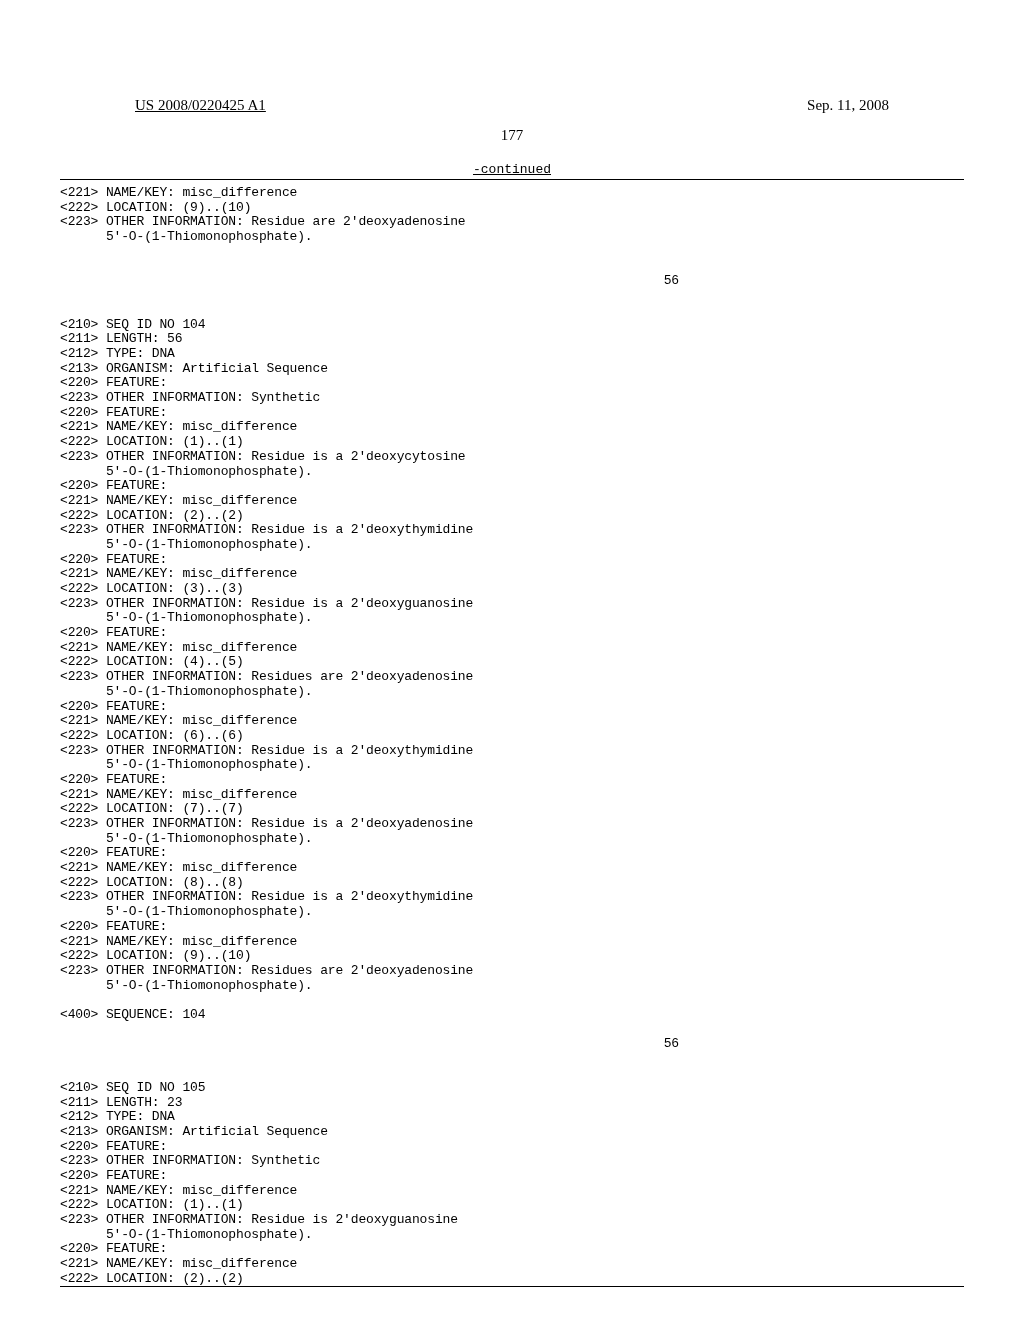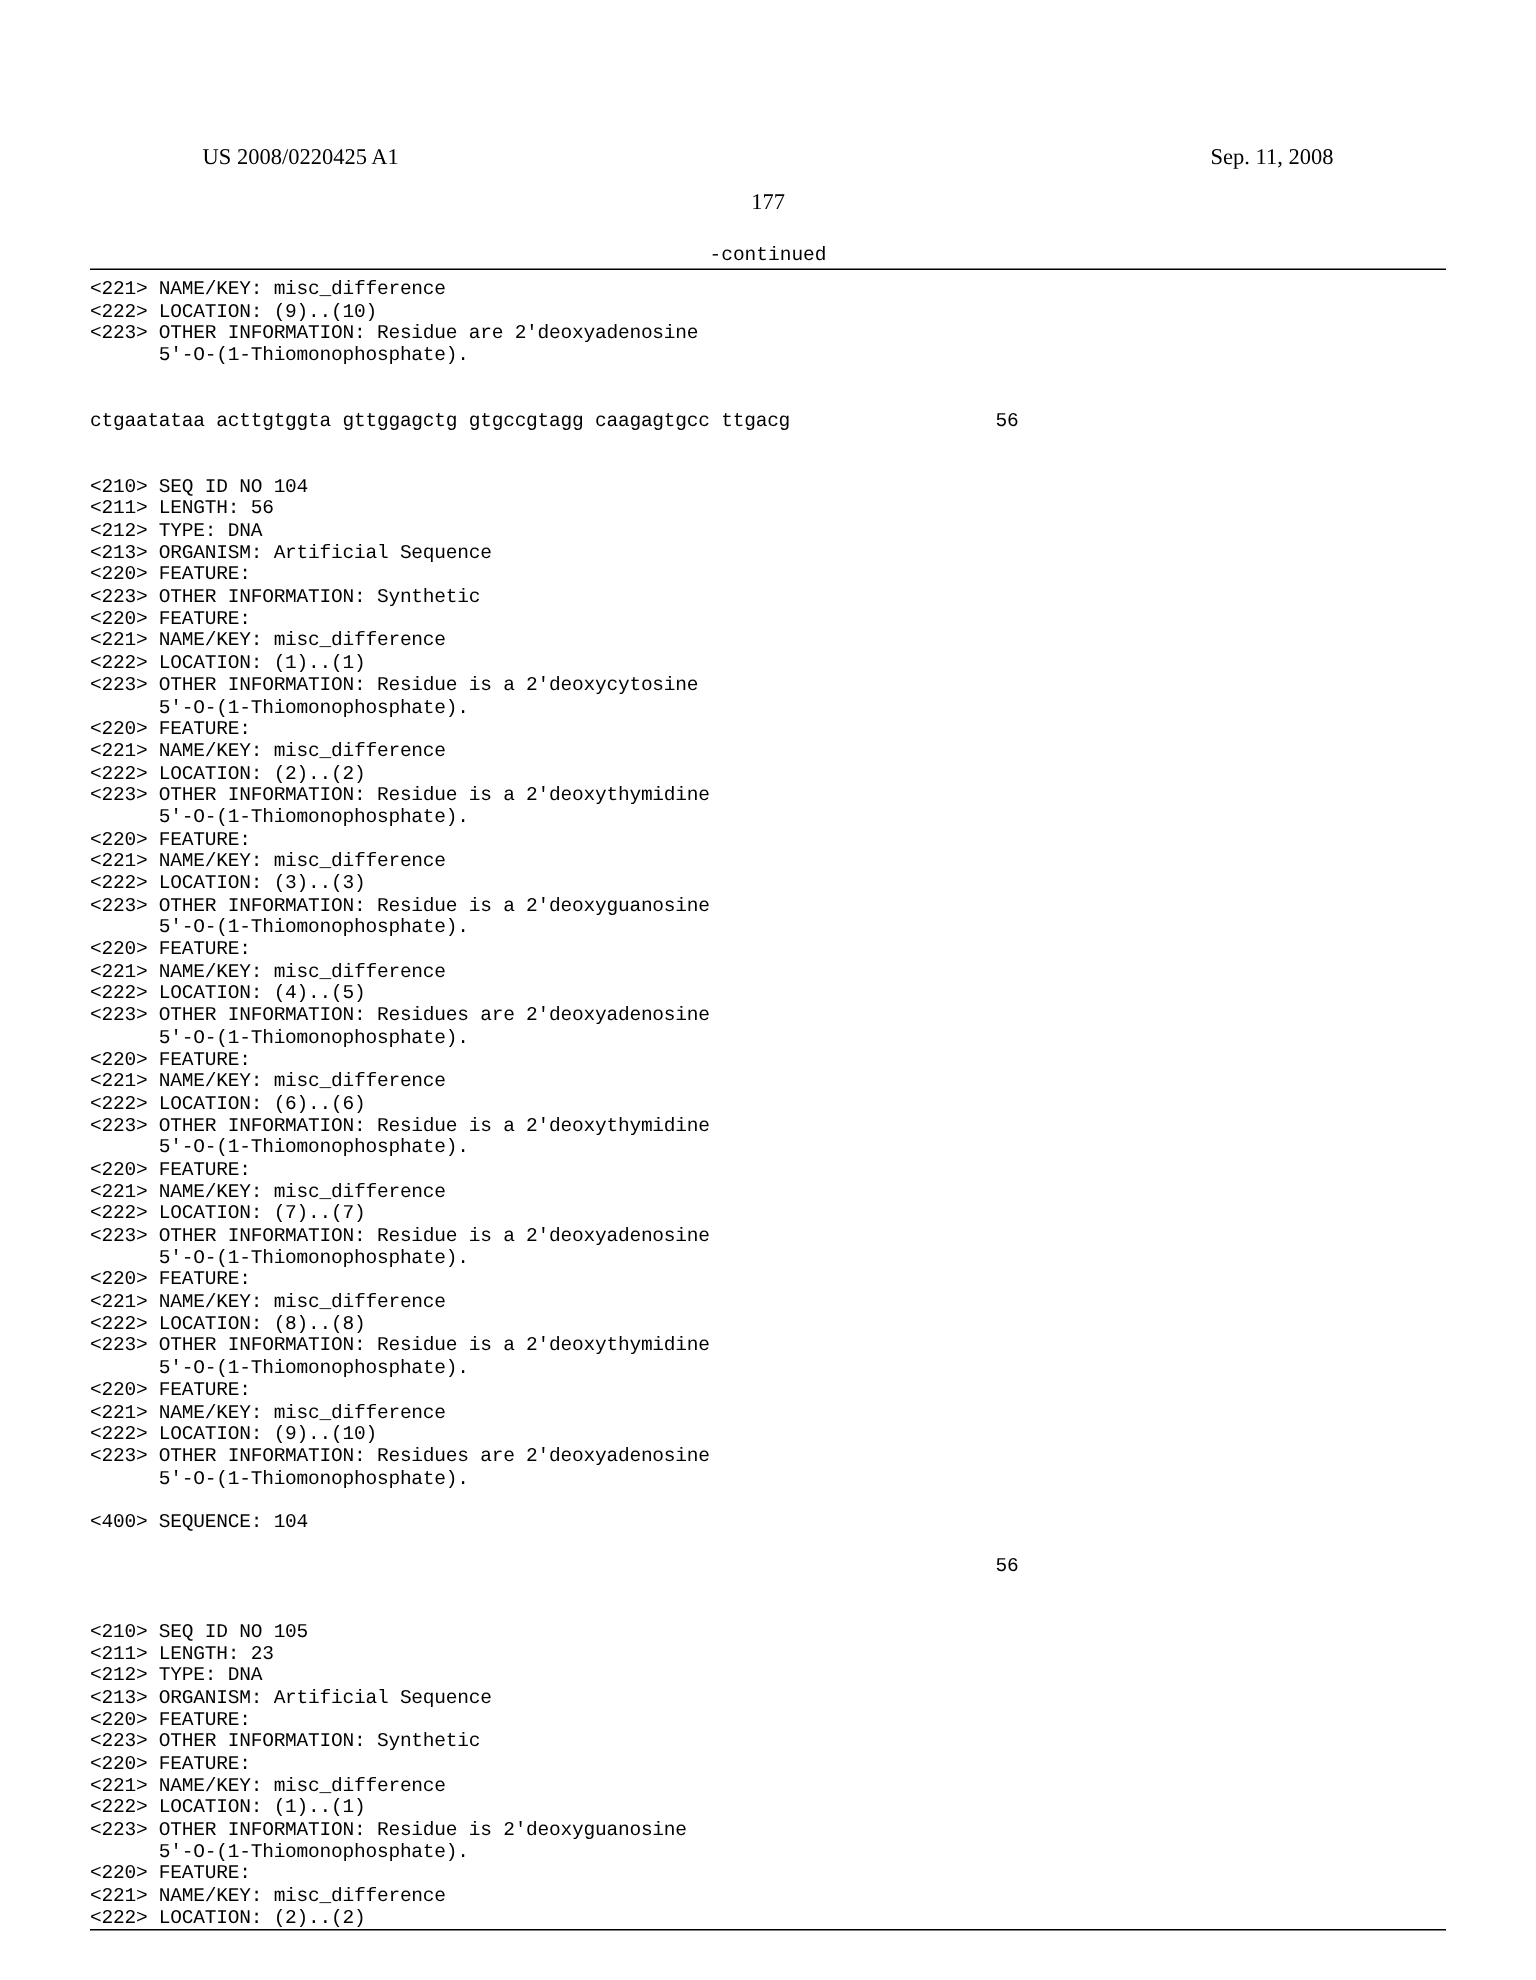--- a/index.html
+++ b/index.html
@@ -16,35 +16,37 @@
       padding: 97px 60px 0 60px;
     }
     .header {
       display: flex;
       justify-content: space-between;
       font-size: 15px;
       margin-bottom: 6px;
     }
     .header-left {
       margin-left: 75px;
+      text-decoration: underline;
     }
     .header-right {
       margin-right: 75px;
     }
     .page-number {
       text-align: center;
       font-size: 15px;
       margin-top: 13px;
       margin-bottom: 18px;
     }
     .continued {
       text-align: center;
       font-family: "Courier New", Courier, monospace;
       font-size: 13px;
       margin-bottom: 2px;
+      text-decoration: underline;
     }
     .rule {
       border-top: 1.5px solid #000;
       margin: 0 0 6px 0;
     }
     .rule2 {
       border-top: 1.5px solid #000;
       margin: 0;
     }
     .content-wrap {
@@ -91,21 +93,20 @@
 
   <div class="seq-block" id="block1">&lt;221&gt; NAME/KEY: misc_difference
 &lt;222&gt; LOCATION: (9)..(10)
 &lt;223&gt; OTHER INFORMATION: Residue are 2'deoxyadenosine
       5'-O-(1-Thiomonophosphate).</div>
 
   <div class="blank"></div>
   <div class="blank"></div>
 
   <div class="seq-block seq-line">
-    <span class="seq-text">ctgaatataa acttgtggta gttggagctg gtgccgtagg caagagtgcc ttgacg</span>
     <span class="seq-num">56</span>
   </div>
 
   <div class="blank2"></div>
 
   <div class="seq-block" id="block2">&lt;210&gt; SEQ ID NO 104
 &lt;211&gt; LENGTH: 56
 &lt;212&gt; TYPE: DNA
 &lt;213&gt; ORGANISM: Artificial Sequence
 &lt;220&gt; FEATURE:

